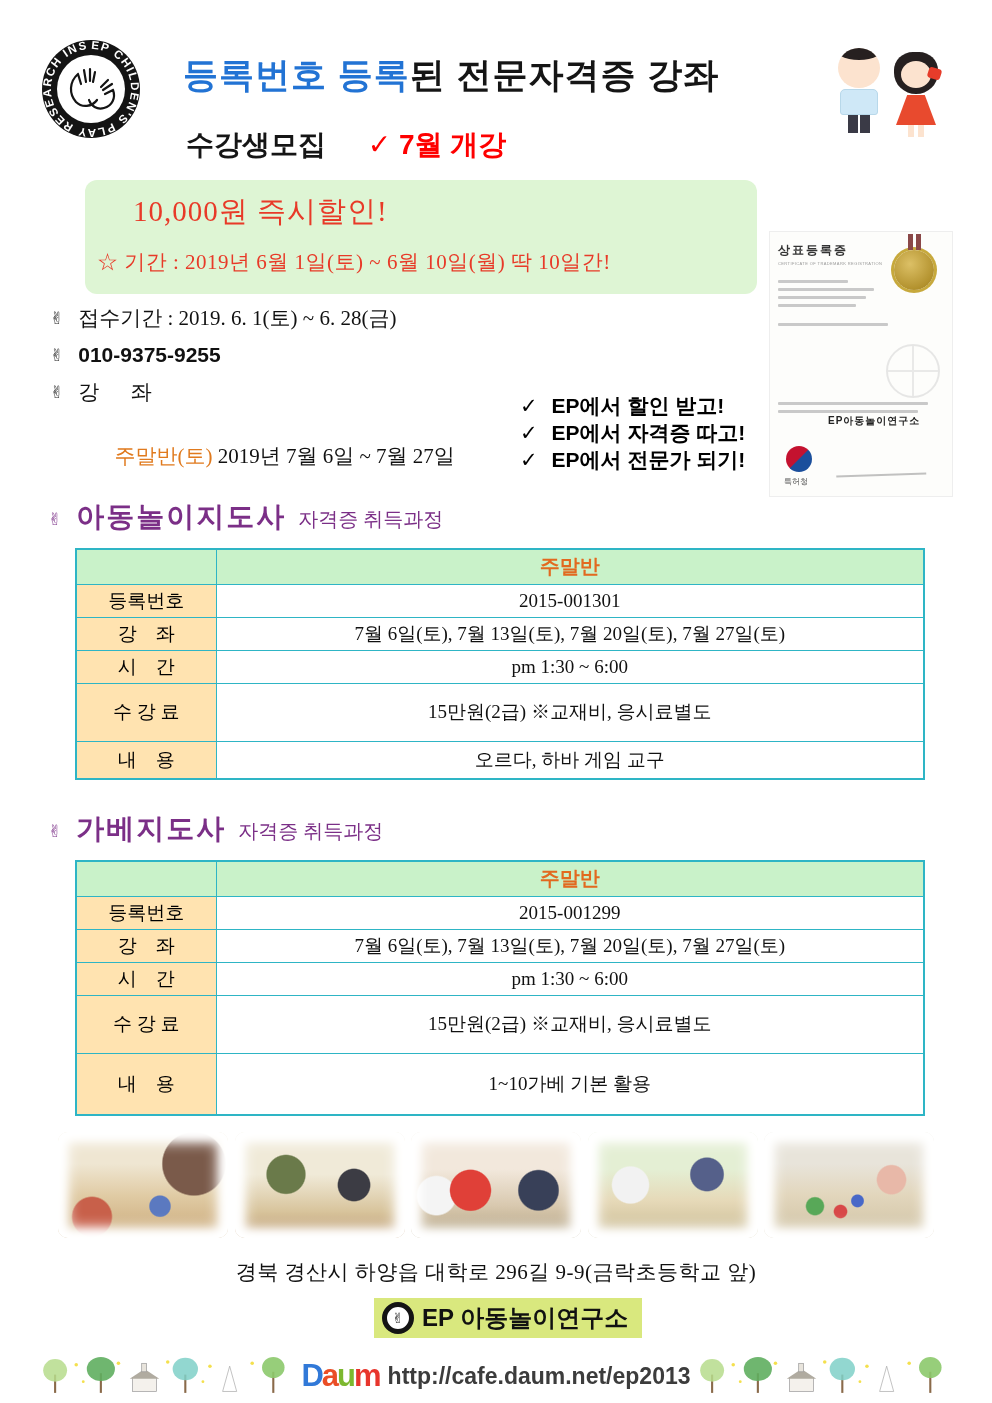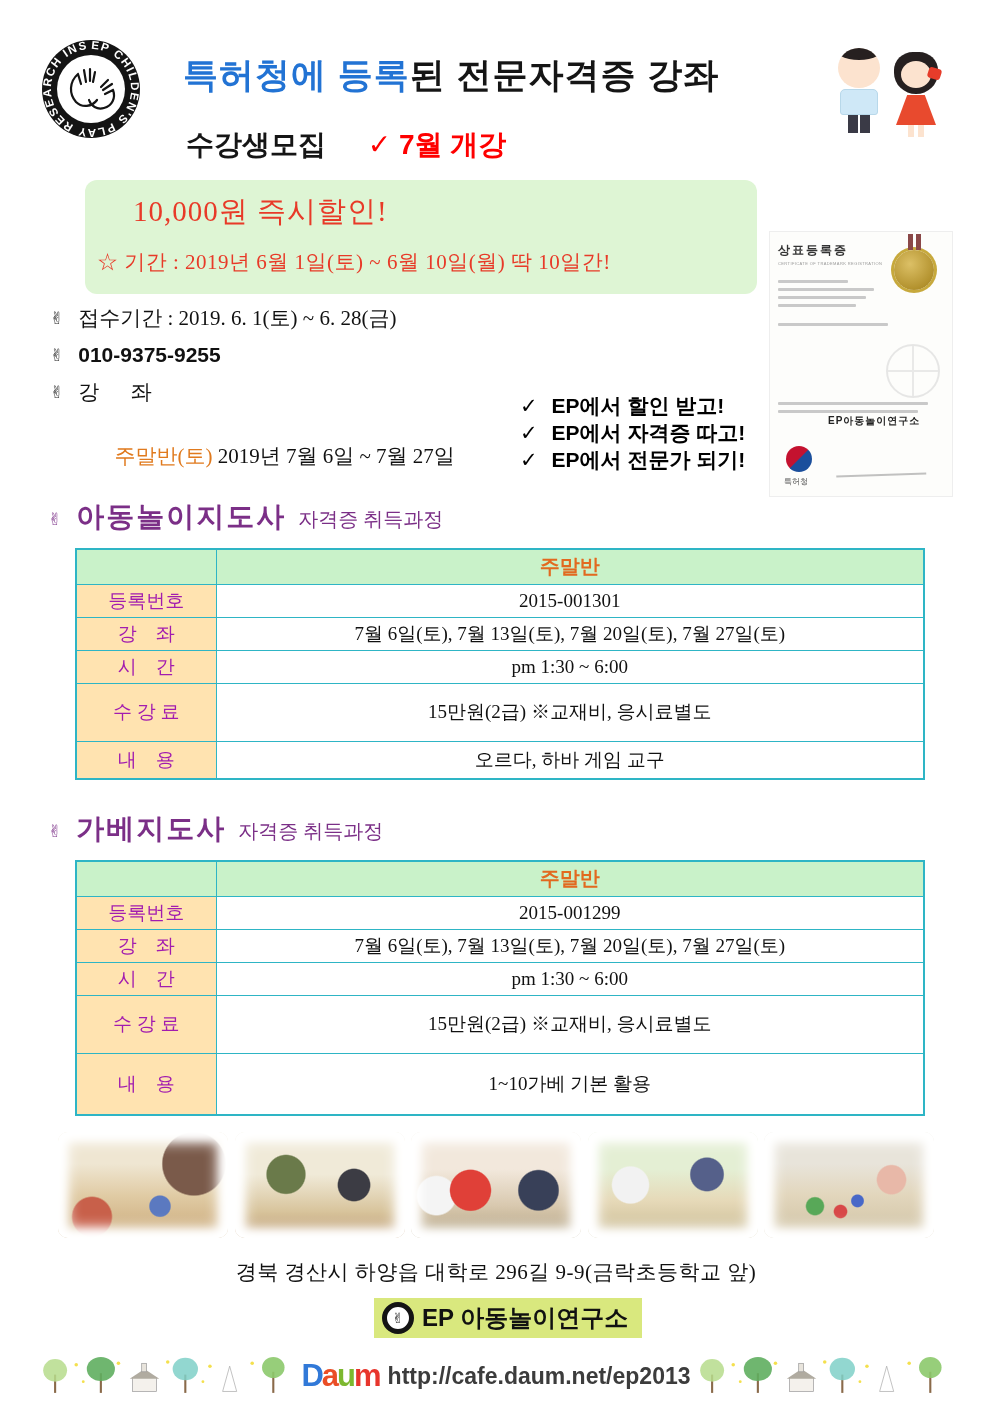--- a/index.html
+++ b/index.html
@@ -92,21 +92,21 @@
   
   .section-heading { display:flex; align-items:baseline; margin:14px 0 0 48px; color:#7b2f87; }
   .section-heading .bullet { color:#7b2f87; }
   .sec-title { font-size:28px; font-weight:800; letter-spacing:2px; }
   .sec-sub { font-size:20px; margin-left:12px; }
 
   
   table.course { border-collapse:collapse; margin:12px 0 0 75px; width:850px;
     border:2.5px solid #2eb5c5; }
   table.course td { border:1.6px solid #2eb5c5; text-align:center; font-size:19px; }
-  td.lbl { width:140px; background:#ffe3b0; color:#a21caf; white-space:pre; font-size:20px; }
+  td.lbl { width:140px; background:#ffe3b0; color:#000000; white-space:pre; font-size:20px; }
   td.hdr { background:#c9f2c9; }
   td.hdr.right { color:#e2691f; font-weight:700; font-size:20px; }
   .h-head { height:35px; } .h-std { height:33px; } .h-tall { height:58px; } .h-xtall { height:62px; }
 
   
   .photos { display:flex; justify-content:space-between; margin:16px 58px 0; }
   .photo { width:170px; height:106px; border-radius:10px; position:relative; overflow:hidden;
     box-shadow:0 0 10px 6px #fff inset; }
   .photo::after { content:""; position:absolute; inset:0; box-shadow:0 0 14px 10px #fff inset; }
   .p1 { background:
@@ -172,21 +172,21 @@
           <textPath href="#ringA">EP CHILDEN'S PLAY RESEARCH INSTITUTE</textPath>
         </text>
         <g stroke="#141414" fill="none" stroke-width="2.2" stroke-linecap="round">
           <path d="M38,66 C31,58 31,46 40,38 M40,38 l3,10 M46,34 l2,12 M52,33 l0,12 M57,36 l-2,10 M38,66 c6,6 16,5 21,-2"></path>
           <path d="M66,72 c8,-2 12,-10 9,-18 M75,54 l-8,4 M74,48 l-9,6 M70,44 l-7,7 M66,72 c-7,2 -13,-2 -15,-8"></path>
         </g>
       </svg>
     </div>
 
     <div class="title-line">
-      <span class="title-blue">특허청에 등록</span><span class="title-black">된 전문자격증 강좌</span>
+      <span class="title-blue">등록번호 등록</span><span class="title-black">된 전문자격증 강좌</span>
     </div>
 
     <div class="subtitle-line">
       <span class="recruit">수강생모집</span>
       <span class="open-badge">✓ 7월 개강</span>
     </div>
 
     <div class="kid boy">
       <div class="head">
           <div class="fringe"></div>

